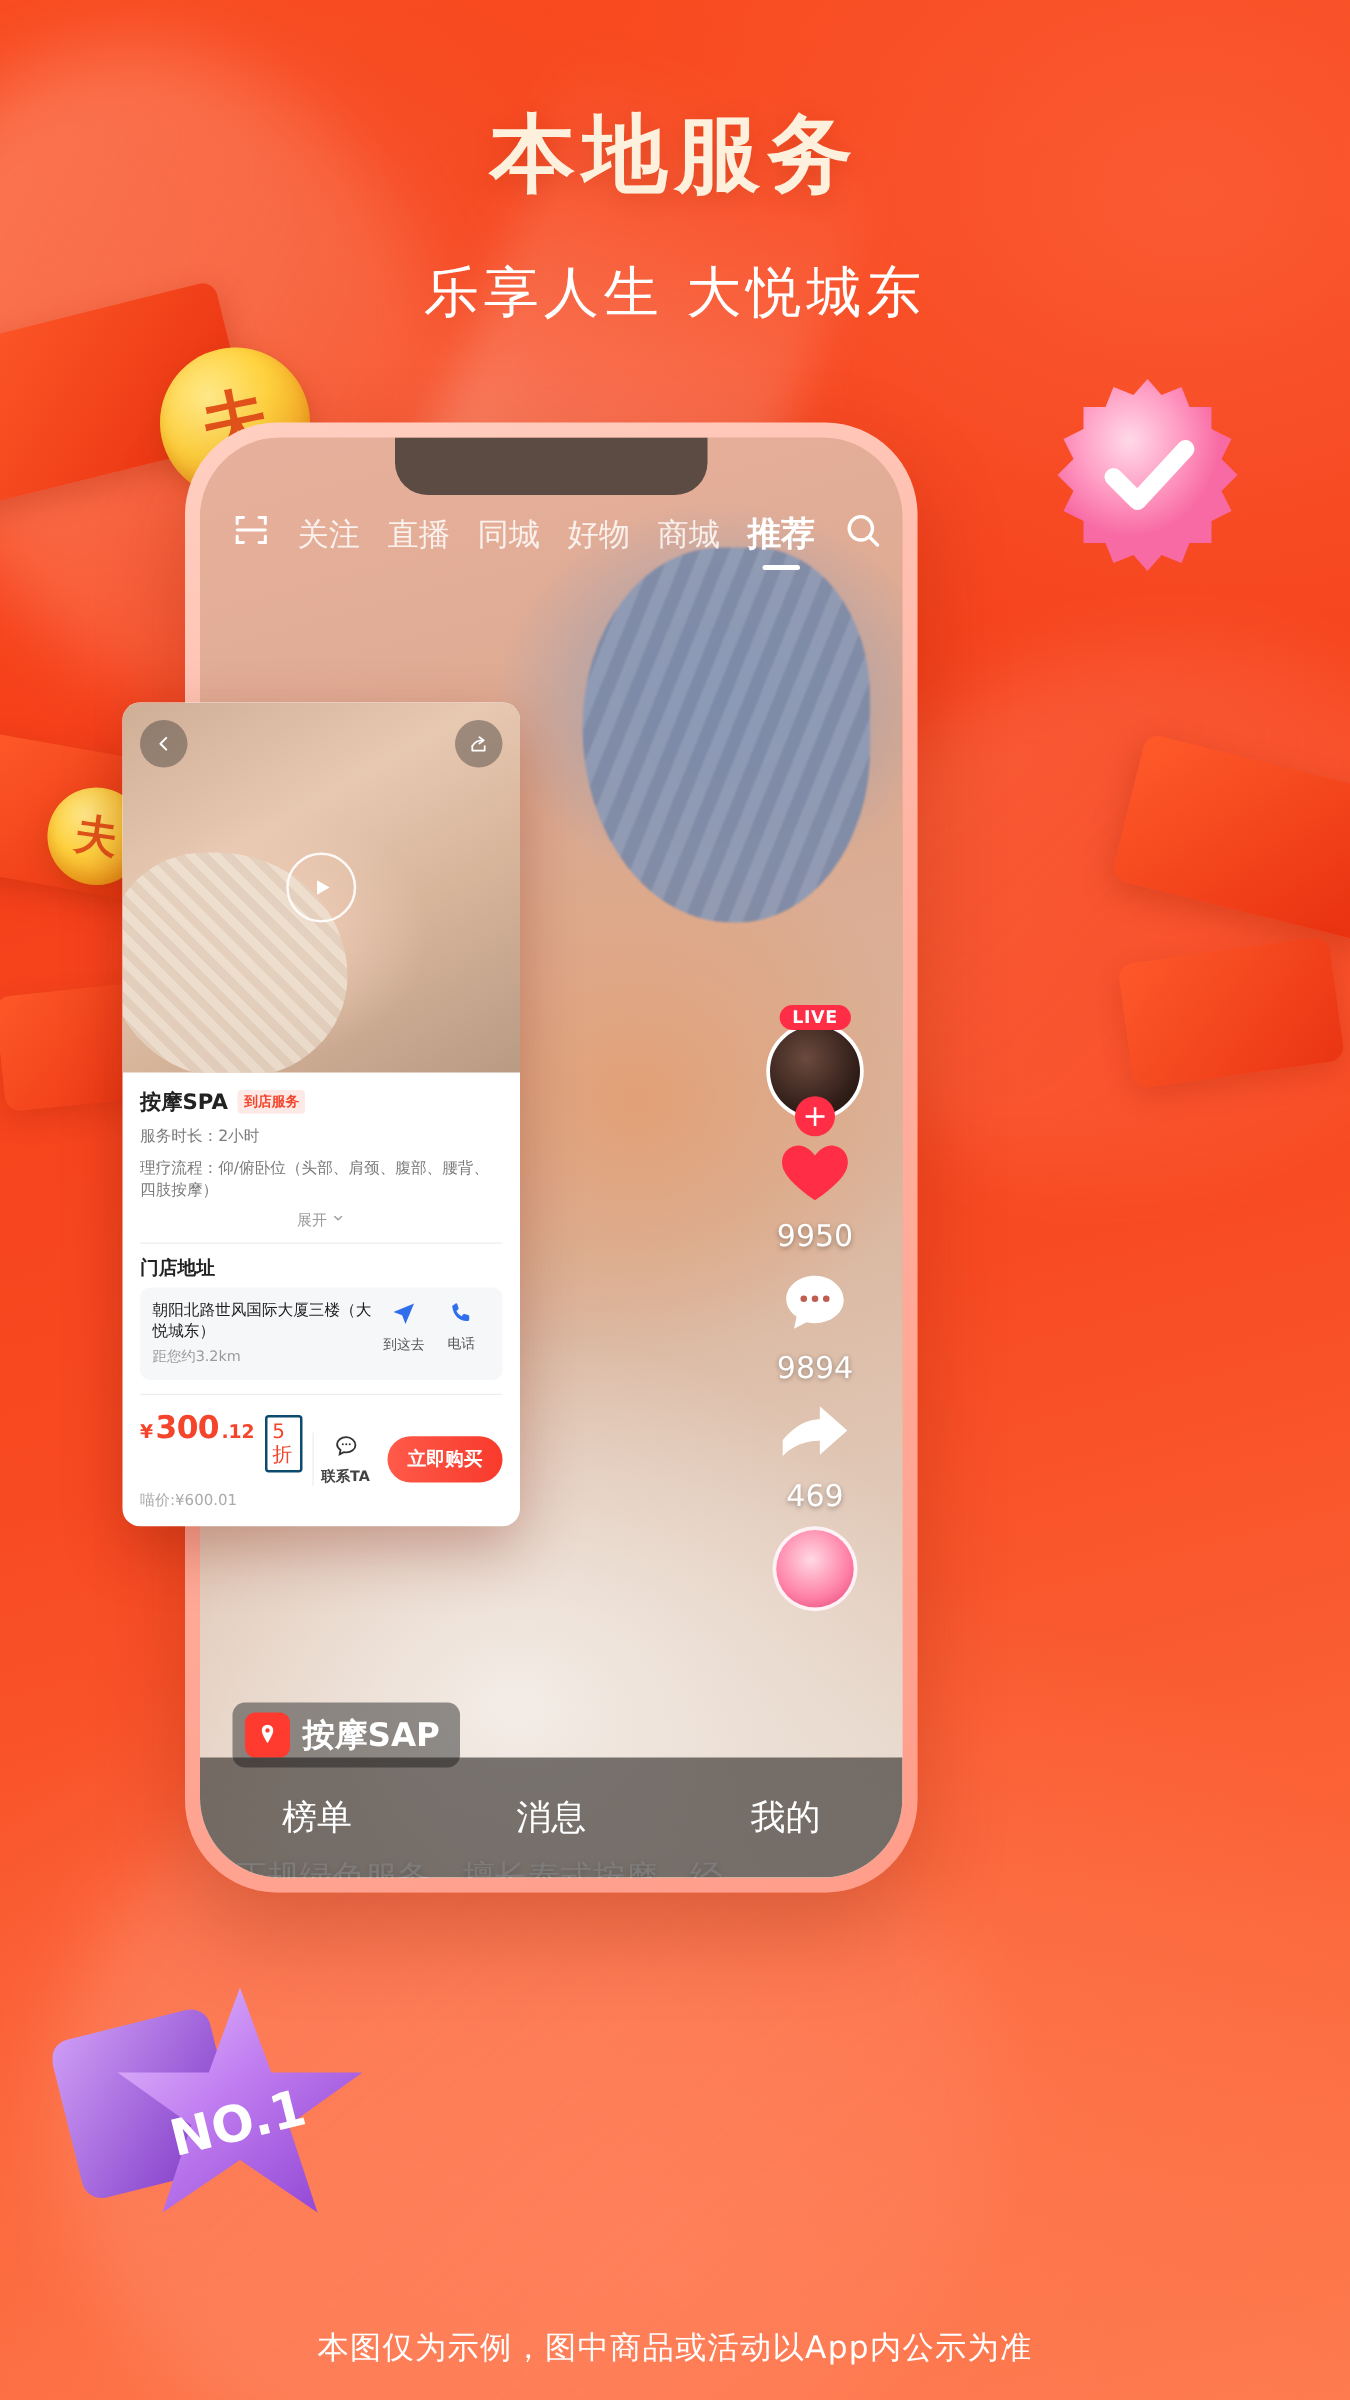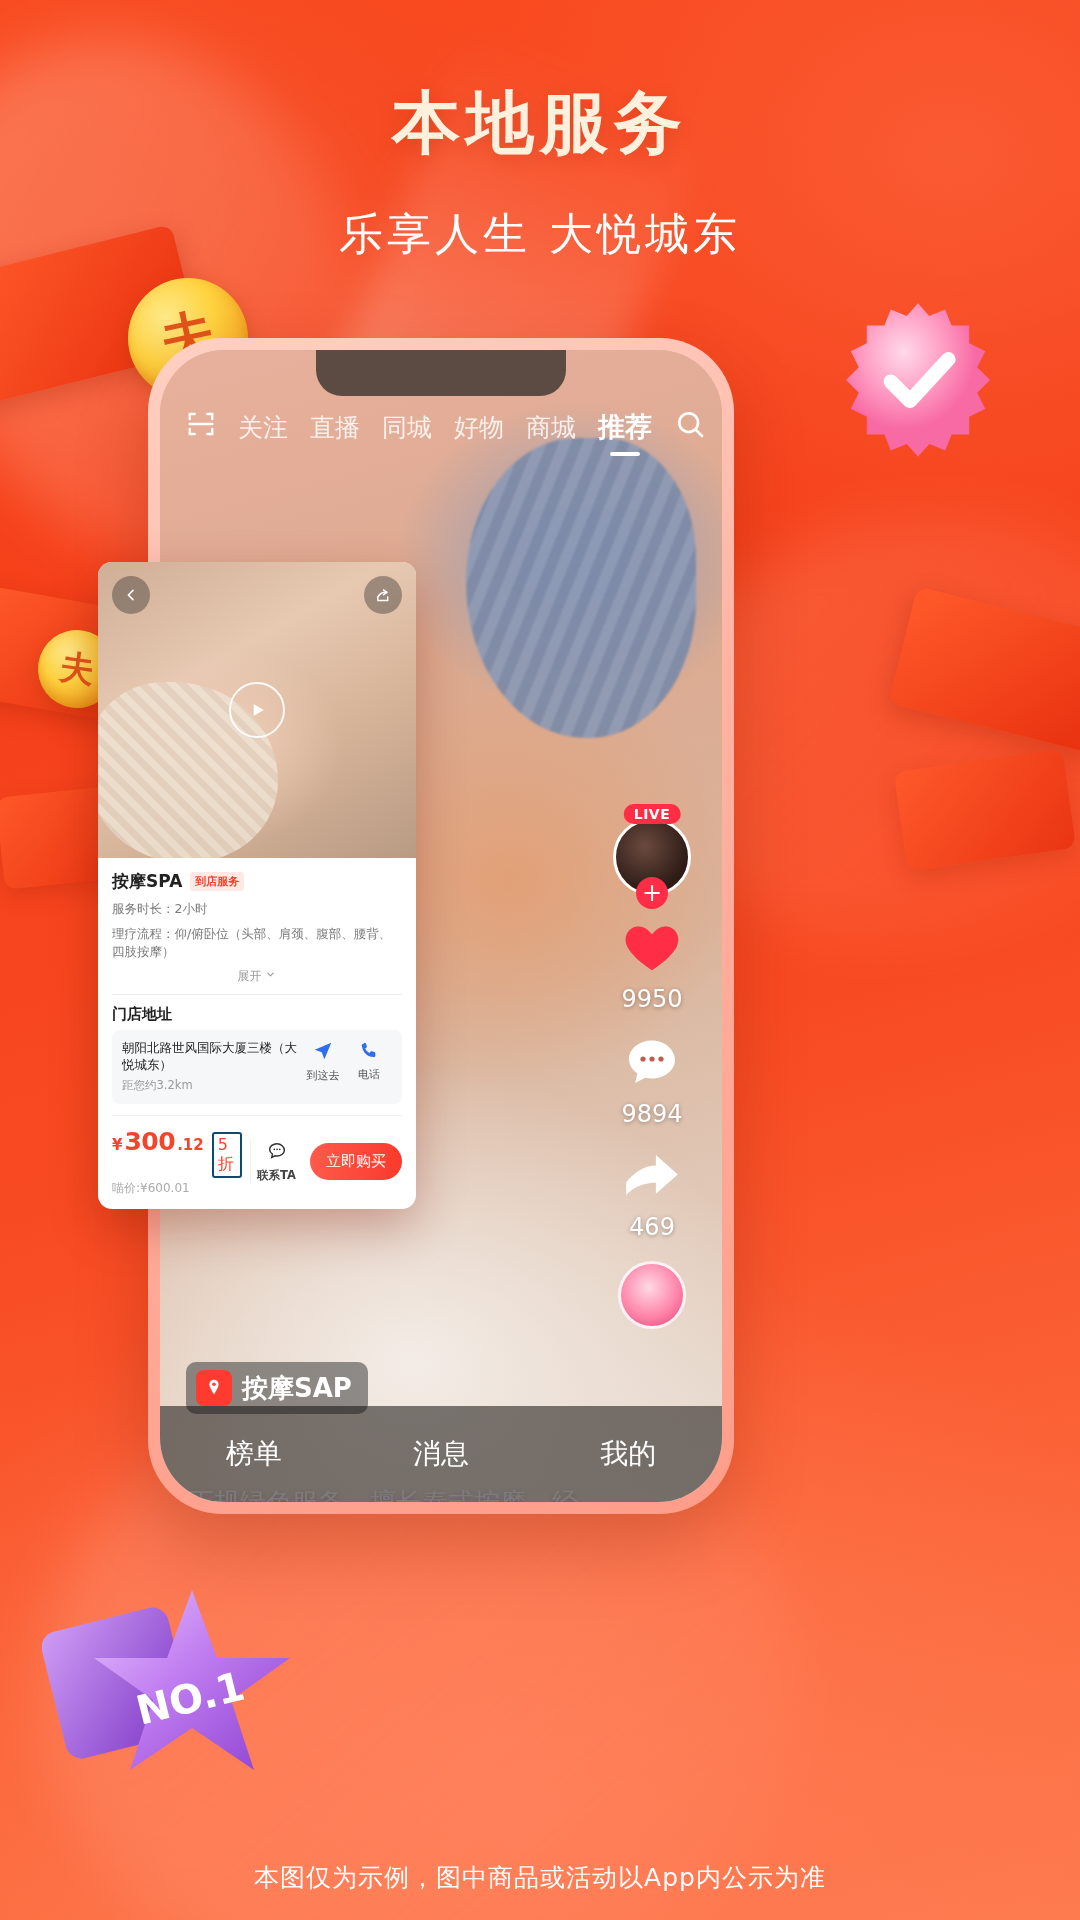--- a/index.html
+++ b/index.html
@@ -102,21 +102,21 @@
   }
   .tab { white-space:nowrap;text-align:right; }
   .tab.active { color:#fff; font-weight:bold; font-size:27px; position:relative; }
   .tab.active::after {
     content:""; position:absolute; left:50%; transform:translateX(-50%);
     bottom:-11px; width:30px;height:4px;background:#fff;border-radius:2px;
   }
   .ico-scan, .ico-search { flex:0 0 auto; }
 
   
-  .rail { position:absolute; right:22px; top:468px; width:96px; display:flex; flex-direction:column; align-items:center; gap:20px; }
+  .rail { position:absolute; right:22px; top:468px; width:96px; display:flex; flex-direction:column; align-items:center; gap:10px; }
   .rail-item { display:flex; flex-direction:column; align-items:center; gap:7px; }
   .rail-count { color:#fff; font-size:24px; text-shadow:0 1px 4px rgba(0,0,0,.35); }
   .avatar-wrap { position:relative; width:78px;height:78px; }
   .avatar {
     width:78px;height:78px;border-radius:50%;
     background:radial-gradient(circle at 40% 35%,#6b4a3e,#2d1b16 70%);
     border:3px solid #fff; box-sizing:border-box;
   }
   .live-badge {
     position:absolute; top:-14px; left:50%; transform:translateX(-50%);
@@ -196,26 +196,26 @@
   .addr-text { font-size:12.5px; color:#1d1d1d; line-height:1.3;}
   .addr-dist { font-size:11.5px; color:#9a9a9a; margin-top:5px;}
   .addr-act { width:46px; text-align:center; flex:0 0 auto; }
   .addr-act-label { font-size:11px; color:#555; margin-top:2px; }
   .price-row { display:flex;align-items:center; padding:11px 14px 12px; gap:8px;}
   .price-main { flex:1; min-width:0;}
   .price-now { color:#f5442c; font-weight:bold; font-size:15px; display:flex; align-items:baseline; gap:2px; }
   .price-now .big { font-size:25px; letter-spacing:-.5px;}
   .price-now .cents { font-size:15px; }
   .disc { font-size:16px; color:#f5442c; border:2px solid #0c4a6e; border-radius:3px; padding:1px 4px; margin-left:6px; font-weight:normal;}
-  .price-old { font-size:12px; color:#aaa; margin-top:2px;}
+  .price-old { font-size:12px; color:#aaa; margin-top:14px;}
   .contact { width:52px; text-align:center; border-left:1px solid #eee; }
   .contact-label { font-size:11.5px; color:#444; margin-top:2px;font-weight:bold;}
   .buy-btn {
     background:linear-gradient(90deg,#ff5a4a,#f83a2c); color:#fff;
-    font-size:15px; font-weight:normal; border-radius:20px; padding:9px 16px; white-space:nowrap;
+    font-size:15px; font-weight:bold; border-radius:20px; padding:9px 16px; white-space:nowrap;
   }
 
   
   .seal { position:absolute; right:82px; top:300px; width:160px;height:160px; }
   .star-deco { position:absolute; left:42px; bottom:110px; width:300px; height:250px; }
 
   
   .footer {
     position:absolute; left:0;right:0; bottom:26px; text-align:center;
     color:#fff; font-size:25px; letter-spacing:1px;

